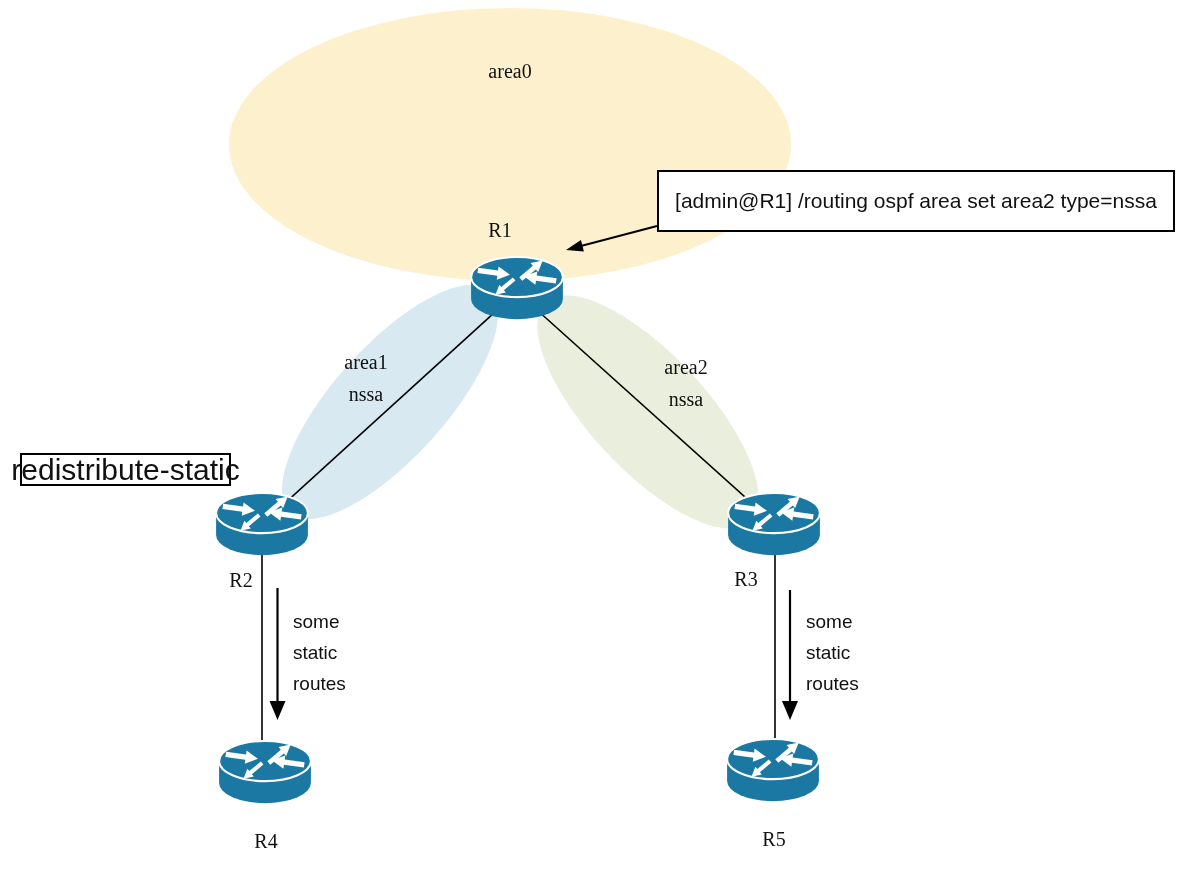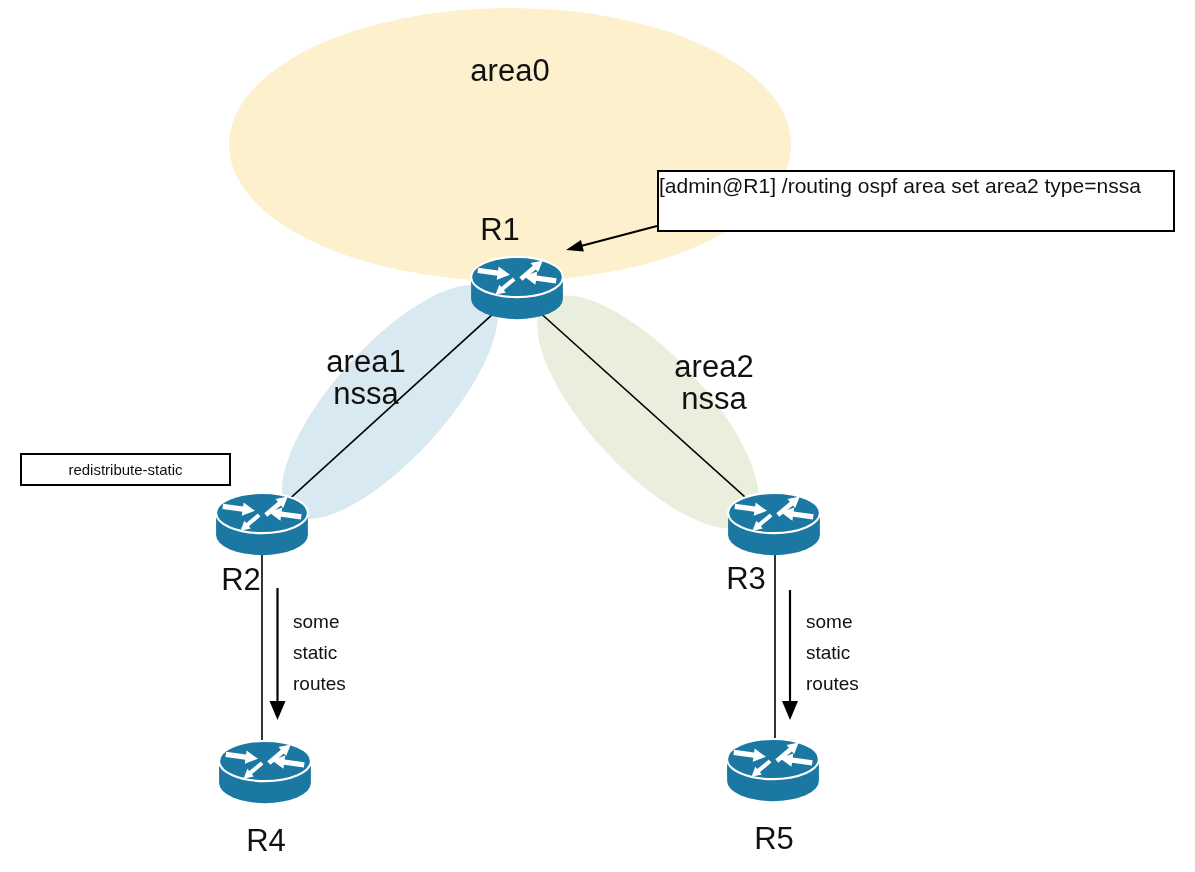--- a/index.html
+++ b/index.html
@@ -26,41 +26,42 @@
   .area2-e{left:590px;top:262px;width:116px;height:300px;background:var(--area2-fill);transform:rotate(-43deg);}
   .lines{position:absolute;left:0;top:0;z-index:2;}
   .router{position:absolute;width:96px;height:66px;z-index:3;}
   .r1{left:469px;top:256px;}
   .r2{left:214px;top:492px;}
   .r3{left:726px;top:492px;}
   .r4{left:217px;top:740px;}
   .r5{left:725px;top:738px;}
   .lbl{
     position:absolute;z-index:4;
-    font-size:31px;line-height:28px;white-space:nowrap;
+    font-size:20px;line-height:28px;white-space:nowrap;
     transform:translateX(-50%);
+    font-family:Liberation Serif, serif;
   }
   .area-lbl{text-align:center;line-height:32px;}
   .routes-lbl{
     position:absolute;z-index:4;
     font-size:19px;line-height:31px;white-space:nowrap;
   }
   .note-box{
     position:absolute;left:657px;top:170px;width:518px;height:62px;
     box-sizing:border-box;border:2px solid #000;background:#fff;
-    display:flex;
+    display:flex;flex-direction:column;justify-content:center;
     text-align:center;font-size:21px;line-height:28px;white-space:nowrap;
     z-index:4;
   }
   .note-error{color:var(--error-text);}
   .tag-box{
     position:absolute;left:20px;top:453px;width:211px;height:33px;
     box-sizing:border-box;border:2px solid #000;background:#fff;
     display:flex;align-items:center;justify-content:center;
-    font-size:15px;white-space:nowrap;z-index:4;
+    font-size:30px;white-space:nowrap;z-index:4;
   }
 </style>
 </head>
 <body>
 
 <div class="canvas">
 
   <svg width="0" height="0" style="position:absolute" aria-hidden="true">
     <defs>
       <path id="arrow-shape" d="M0,-2.8 L21,-2.8 L21,-7 L34,0 L21,7 L21,2.8 L0,2.8 Z"></path>
@@ -116,21 +117,21 @@
       <use href="#router-icon-def"></use>
     </svg>
 
   <div class="lbl" style="left:510px;top:57px;">area0</div>
 
   <div class="lbl area-lbl" style="left:366px;top:346px;">
     <div>area1</div>
     <div>nssa</div>
   </div>
 
-  <div class="lbl area-lbl" style="left:686px;top:351px;margin-left:28px;">
+  <div class="lbl area-lbl" style="left:686px;top:351px;">
     <div>area2</div>
     <div>nssa</div>
   </div>
 
   <div class="lbl" style="left:500px;top:216px;">R1</div>
   <div class="lbl" style="left:241px;top:566px;">R2</div>
   <div class="lbl" style="left:746px;top:565px;text-align:center;">R3</div>
   <div class="lbl" style="left:266px;top:827px;text-align:center;">R4</div>
   <div class="lbl" style="left:774px;top:825px;text-align:center;">R5</div>
 

